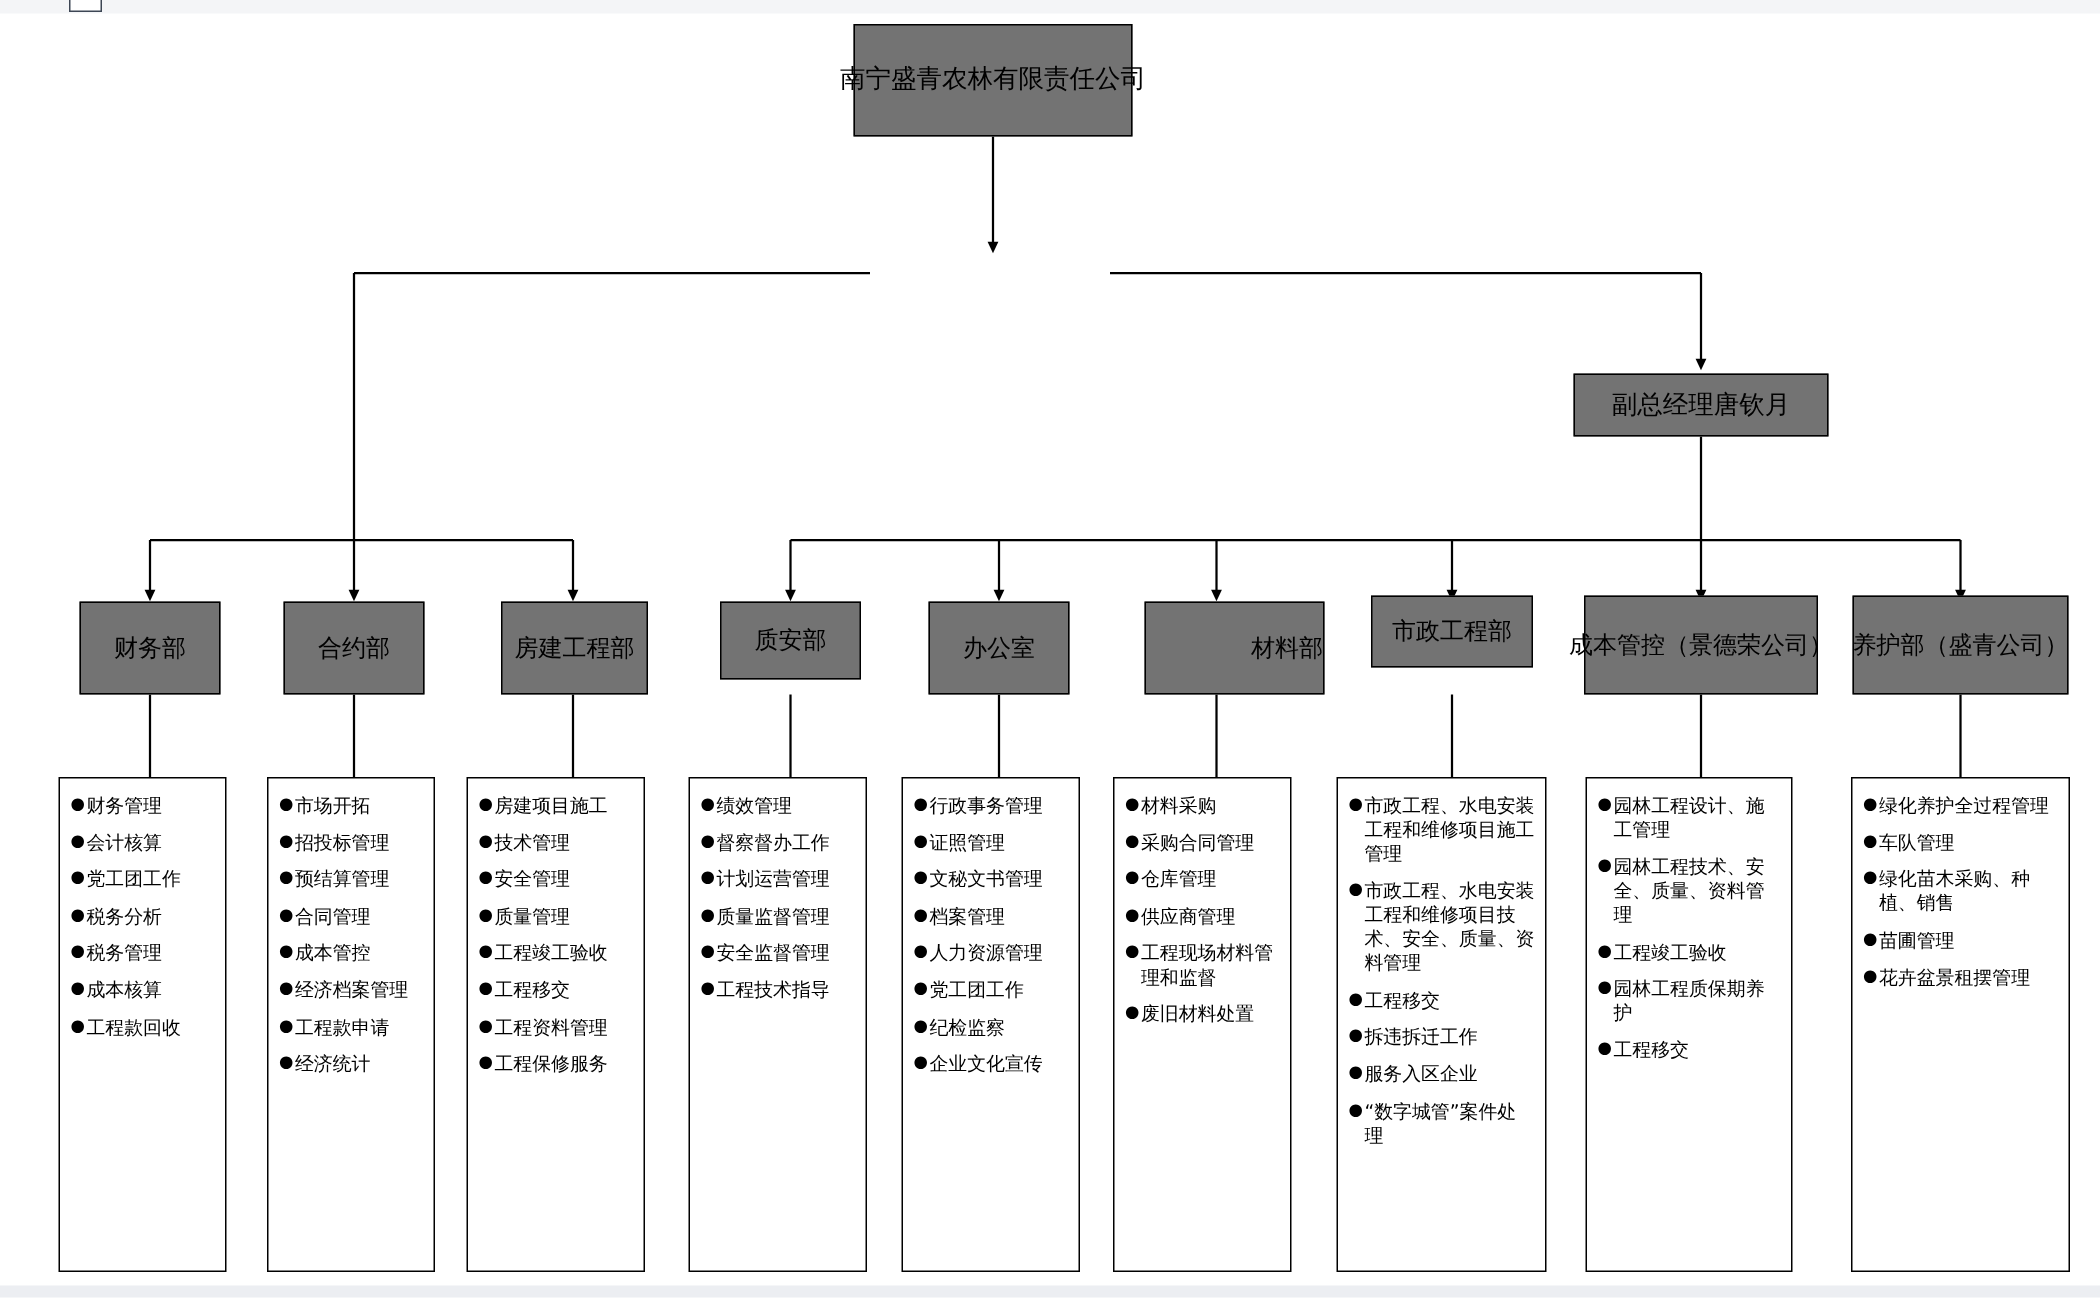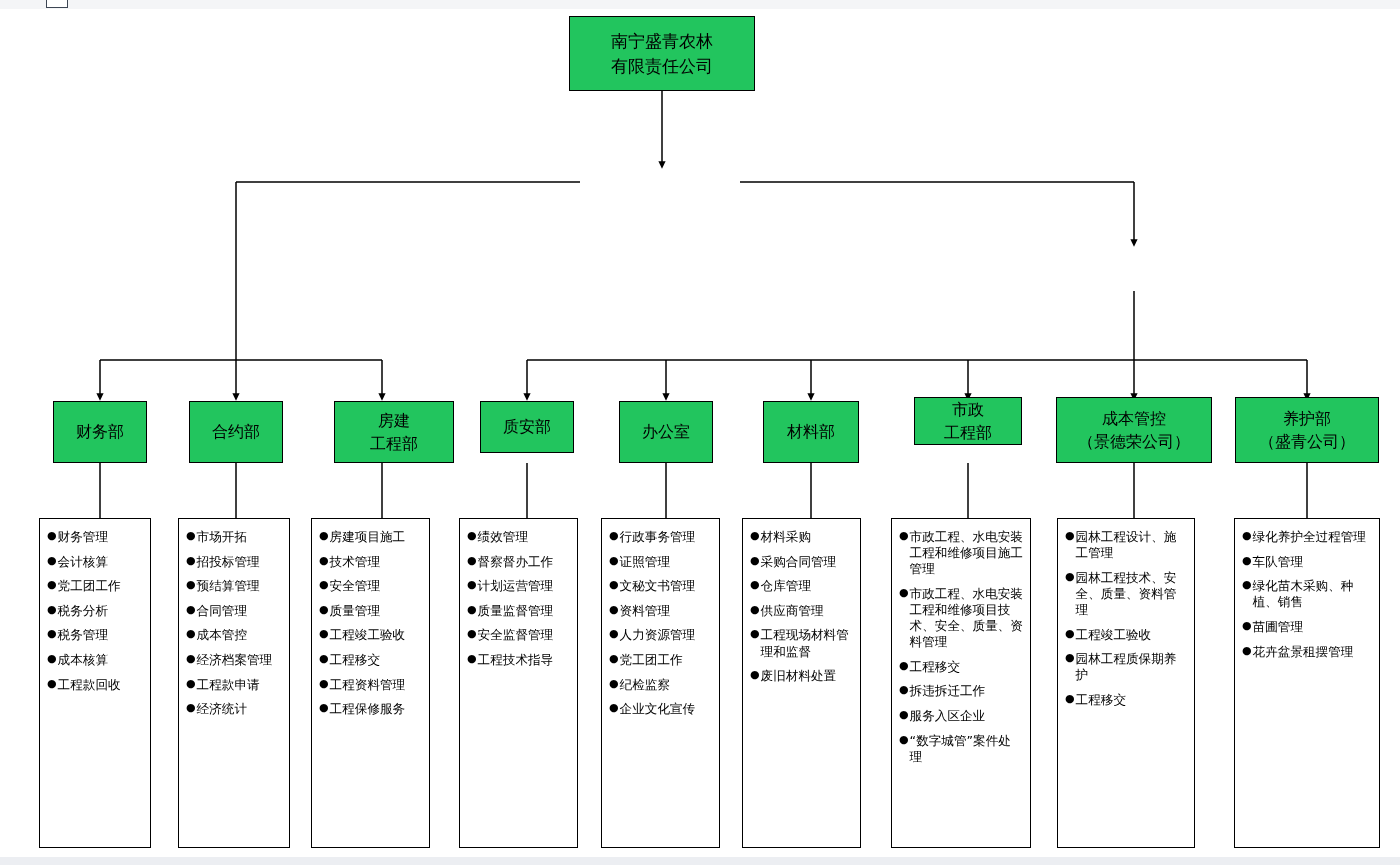--- a/index.html
+++ b/index.html
@@ -12,23 +12,23 @@
   }
   #chart-root { position: relative; width: 1400px; height: 865px; }
 
   
   #connectors { position: absolute; left: 0; top: 0; width: 1400px; height: 865px; }
 
   
   .node {
     position: absolute;
     border: 1.4px solid #000;
-    background: #22c55e;
+    background: #737373;
     display: flex;
-    flex-direction: column;
+    flex-direction: row;
     align-items: center;
     justify-content: center;
     text-align: center;
     line-height: 1.45;
     color: #000;
   }
   .node .line { display: block; white-space: nowrap; }
 
   #company-box { left: 569px; top: 16px; width: 186px; height: 75px; font-size: 17px; }
   #gm-box      { left: 580px; top: 171px; width: 160px; height: 44px; font-size: 17px; }
@@ -124,20 +124,23 @@
       <line x1="1307" y1="463" x2="1307" y2="518"></line>
     </g>
   </svg>
 
   <div class="node" id="company-box">
     <span class="line">南宁盛青农林</span>
     <span class="line">有限责任公司</span>
   </div>
 
 
+  <div class="node" id="deputy-box">
+    <span class="line">副总经理唐钦月</span>
+  </div>
 
   <div id="dept-layer">
       <div class="node dept-box" style="left: 53px; top: 401px; width: 94px; height: 62px; text-align: right;">
         <span class="line">财务部</span>
       </div>
       <div class="duty-panel" style="left: 39px; top: 518px; width: 112px; height: 330px;">
         <div class="duty-item">
           <span class="duty-bullet">●</span>
           <span class="duty-text">财务管理</span>
         </div>
@@ -196,21 +199,21 @@
         </div>
         <div class="duty-item">
           <span class="duty-bullet">●</span>
           <span class="duty-text">工程款申请</span>
         </div>
         <div class="duty-item">
           <span class="duty-bullet">●</span>
           <span class="duty-text">经济统计</span>
         </div>
       </div>
-      <div class="node dept-box" style="left: 334px; top: 401px; width: 120px; height: 62px;">
+      <div class="node dept-box" style="left: 334px; top: 401px; width: 98px; height: 62px;">
         <span class="line">房建</span>
         <span class="line">工程部</span>
       </div>
       <div class="duty-panel" style="left: 311px; top: 518px; width: 119px; height: 330px;">
         <div class="duty-item">
           <span class="duty-bullet">●</span>
           <span class="duty-text">房建项目施工</span>
         </div>
         <div class="duty-item">
           <span class="duty-bullet">●</span>
@@ -281,40 +284,40 @@
         <div class="duty-item">
           <span class="duty-bullet">●</span>
           <span class="duty-text">证照管理</span>
         </div>
         <div class="duty-item">
           <span class="duty-bullet">●</span>
           <span class="duty-text">文秘文书管理</span>
         </div>
         <div class="duty-item">
           <span class="duty-bullet">●</span>
-          <span class="duty-text">资料管理</span>
+          <span class="duty-text">档案管理</span>
         </div>
         <div class="duty-item">
           <span class="duty-bullet">●</span>
           <span class="duty-text">人力资源管理</span>
         </div>
         <div class="duty-item">
           <span class="duty-bullet">●</span>
           <span class="duty-text">党工团工作</span>
         </div>
         <div class="duty-item">
           <span class="duty-bullet">●</span>
           <span class="duty-text">纪检监察</span>
         </div>
         <div class="duty-item">
           <span class="duty-bullet">●</span>
           <span class="duty-text">企业文化宣传</span>
         </div>
       </div>
-      <div class="node dept-box" style="left: 763px; top: 401px; width: 96px; height: 62px;">
+      <div class="node dept-box" style="left: 763px; top: 401px; width: 120px; height: 62px; justify-content: flex-end;">
         <span class="line">材料部</span>
       </div>
       <div class="duty-panel" style="left: 742px; top: 518px; width: 119px; height: 330px;">
         <div class="duty-item">
           <span class="duty-bullet">●</span>
           <span class="duty-text">材料采购</span>
         </div>
         <div class="duty-item">
           <span class="duty-bullet">●</span>
           <span class="duty-text">采购合同管理</span>

